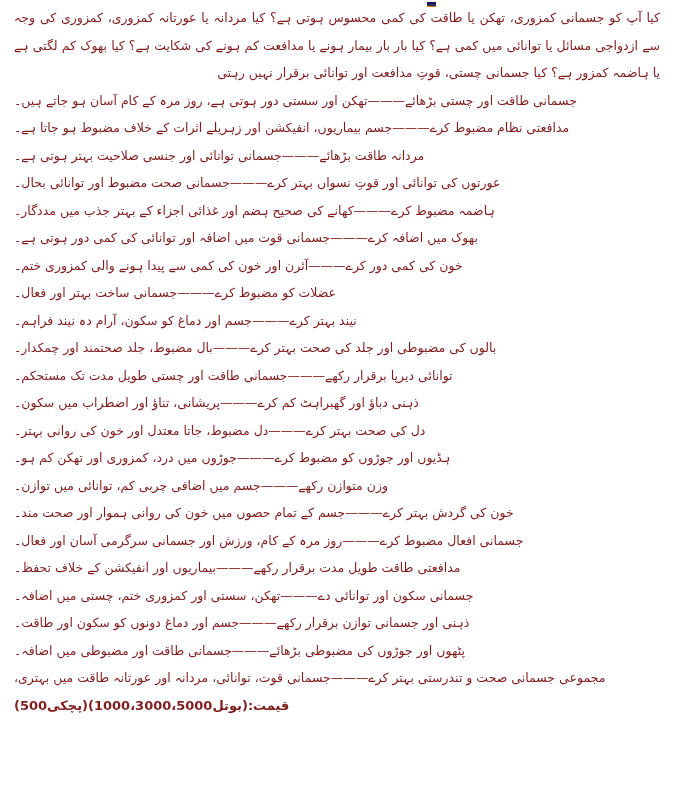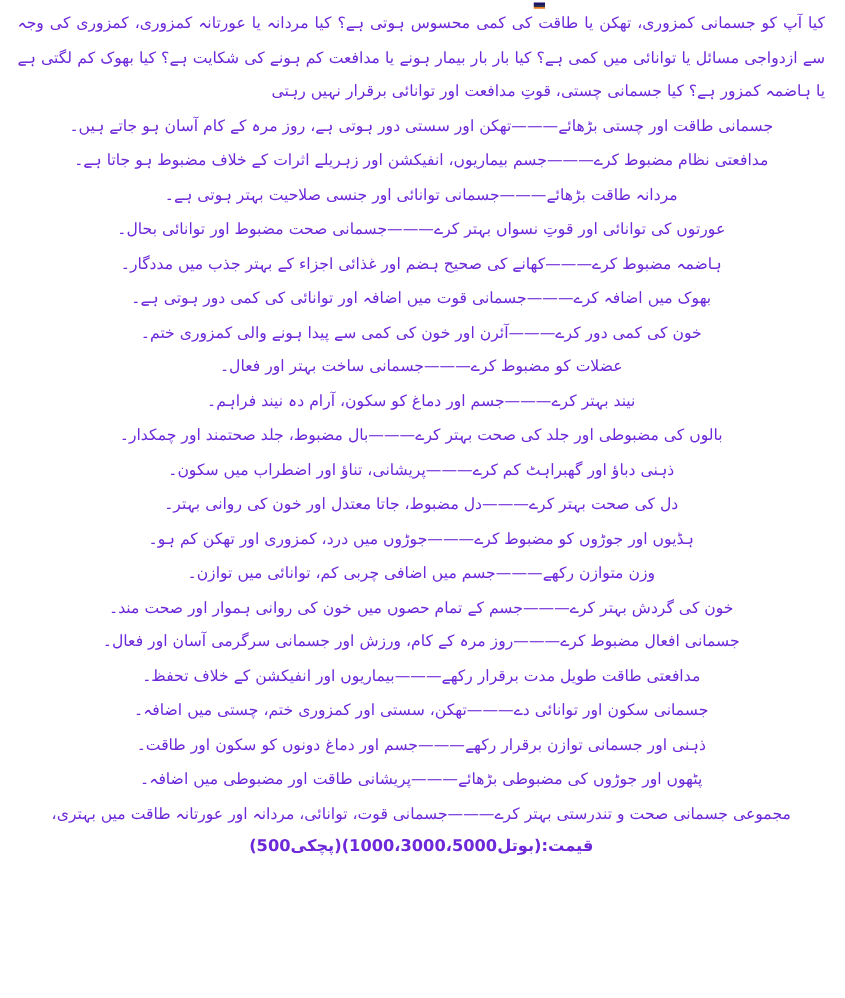--- a/index.html
+++ b/index.html
@@ -8,39 +8,39 @@
     background: #ffffff;
   }
   .page {
     position: relative;
     width: 676px;
     height: 798px;
     background: #ffffff;
     overflow: hidden;
     direction: rtl;
     font-family: "DejaVu Sans", sans-serif;
-    color: #6d28d9;
+    color: #7f1d1d;
   }
   .content {
     position: absolute;
     top: 4px;
     right: 16px;
     left: 14px;
   }
   .intro {
     font-size: 12.5px;
     line-height: 27.5px;
     text-align: justify;
     text-align-last: right;
     margin: 0 0 0 0;
   }
   .line {
     font-size: 12.5px;
     line-height: 27.5px;
-    text-align: center;
+    text-align: left;
     white-space: nowrap;
     overflow: hidden;
   }
   .price {
     font-size: 13px;
     font-weight: bold;
   }
   .top-artifact {
     position: absolute;
     left: 427px;
@@ -61,27 +61,28 @@
         <div class="line">جسمانی طاقت اور چستی بڑھائے———تھکن اور سستی دور ہوتی ہے، روز مرہ کے کام آسان ہو جاتے ہیں۔</div>
         <div class="line">مدافعتی نظام مضبوط کرے———جسم بیماریوں، انفیکشن اور زہریلے اثرات کے خلاف مضبوط ہو جاتا ہے۔</div>
         <div class="line">مردانہ طاقت بڑھائے———جسمانی توانائی اور جنسی صلاحیت بہتر ہوتی ہے۔</div>
         <div class="line">عورتوں کی توانائی اور قوتِ نسواں بہتر کرے———جسمانی صحت مضبوط اور توانائی بحال۔</div>
         <div class="line">ہاضمہ مضبوط کرے———کھانے کی صحیح ہضم اور غذائی اجزاء کے بہتر جذب میں مددگار۔</div>
         <div class="line">بھوک میں اضافہ کرے———جسمانی قوت میں اضافہ اور توانائی کی کمی دور ہوتی ہے۔</div>
         <div class="line">خون کی کمی دور کرے———آئرن اور خون کی کمی سے پیدا ہونے والی کمزوری ختم۔</div>
         <div class="line">عضلات کو مضبوط کرے———جسمانی ساخت بہتر اور فعال۔</div>
         <div class="line">نیند بہتر کرے———جسم اور دماغ کو سکون، آرام دہ نیند فراہم۔</div>
         <div class="line">بالوں کی مضبوطی اور جلد کی صحت بہتر کرے———بال مضبوط، جلد صحتمند اور چمکدار۔</div>
+        <div class="line">توانائی دیرپا برقرار رکھے———جسمانی طاقت اور چستی طویل مدت تک مستحکم۔</div>
         <div class="line">ذہنی دباؤ اور گھبراہٹ کم کرے———پریشانی، تناؤ اور اضطراب میں سکون۔</div>
         <div class="line">دل کی صحت بہتر کرے———دل مضبوط، جاتا معتدل اور خون کی روانی بہتر۔</div>
         <div class="line">ہڈیوں اور جوڑوں کو مضبوط کرے———جوڑوں میں درد، کمزوری اور تھکن کم ہو۔</div>
         <div class="line">وزن متوازن رکھے———جسم میں اضافی چربی کم، توانائی میں توازن۔</div>
         <div class="line">خون کی گردش بہتر کرے———جسم کے تمام حصوں میں خون کی روانی ہموار اور صحت مند۔</div>
         <div class="line">جسمانی افعال مضبوط کرے———روز مرہ کے کام، ورزش اور جسمانی سرگرمی آسان اور فعال۔</div>
         <div class="line">مدافعتی طاقت طویل مدت برقرار رکھے———بیماریوں اور انفیکشن کے خلاف تحفظ۔</div>
         <div class="line">جسمانی سکون اور توانائی دے———تھکن، سستی اور کمزوری ختم، چستی میں اضافہ۔</div>
         <div class="line">ذہنی اور جسمانی توازن برقرار رکھے———جسم اور دماغ دونوں کو سکون اور طاقت۔</div>
-        <div class="line">پٹھوں اور جوڑوں کی مضبوطی بڑھائے———پریشانی طاقت اور مضبوطی میں اضافہ۔</div>
+        <div class="line">پٹھوں اور جوڑوں کی مضبوطی بڑھائے———جسمانی طاقت اور مضبوطی میں اضافہ۔</div>
         <div class="line">مجموعی جسمانی صحت و تندرستی بہتر کرے———جسمانی قوت، توانائی، مردانہ اور عورتانہ طاقت میں بہتری،</div>
       </div>
     <div class="line price">قیمت:(بوتل5000‏،3000‏،1000)(پچکی500)</div>
   </div>
 </div>
 
 </body></html>

